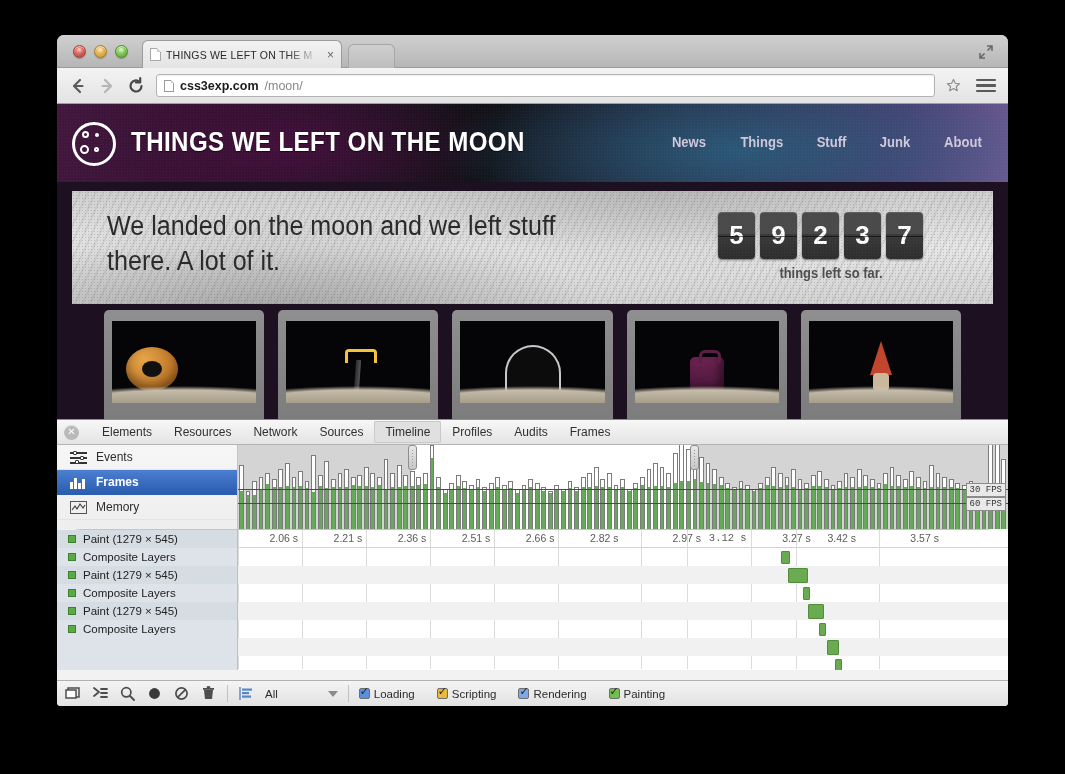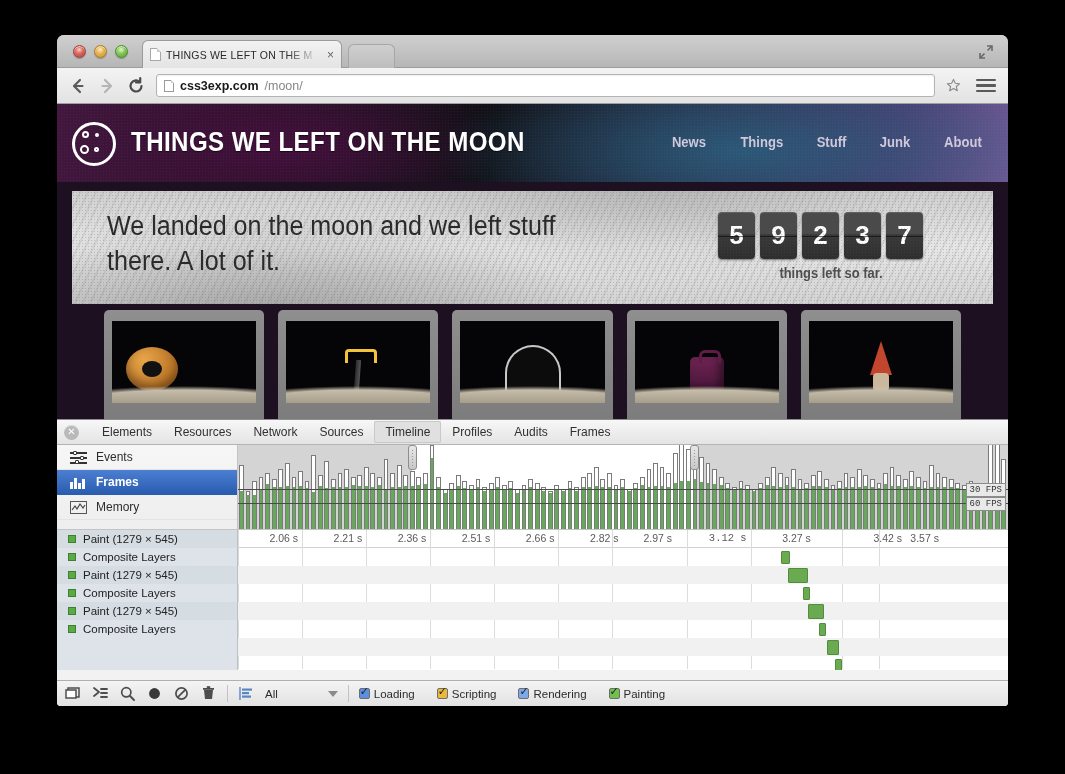--- a/index.html
+++ b/index.html
@@ -175,21 +175,21 @@
               font-family:"Liberation Sans", sans-serif; }
 
   .dt-tabs { height:25px; background:linear-gradient(to bottom,#f7f7f7,#e4e4e4);
              border-bottom:1px solid #b4b4b4; display:flex; align-items:center; padding-left:7px; }
   .dt-close { width:15px;height:15px;border-radius:50%;background:#b9b9b9; color:#fff;
               display:flex;align-items:center;justify-content:center;font-size:10px;line-height:1; margin-right:12px;
               box-shadow: inset 0 1px 0 rgba(255,255,255,.5);}
   .dt-tab { font-size:12px; color:#303030; padding:4px 11px; line-height:14px; border-radius:2px; }
   .dt-tab.active { background:#e0e0e0; box-shadow: inset 0 0 0 1px #c9c9c9; }
 
-  .dt-overview { position:relative; height:85px; background:#fff; border-bottom:1px solid #c4c4c4; display:flex; }
+  .dt-overview { position:relative; height:85px; background:#fff; border-bottom:1px solid #c4c4c4; display:flex;border-radius:24px; }
   .side { width:181px; flex:0 0 181px; background:linear-gradient(to bottom,#f6f6f6,#eeeeee);
           border-right:1px solid #c4c4c4; }
   .side-item { height:25px; display:flex; align-items:center; gap:9px; padding-left:13px; font-size:12px; color:#2d2d2d;
                border-bottom:1px solid #e4e4e4;}
   .side-item.sel { background:linear-gradient(to bottom,#4c7fd1,#2a5cb0); color:#fff; font-weight:bold; border-bottom-color:#2a5cb0;}
   .side-ico { width:17px; height:13px; position:relative; flex:0 0 auto;}
   .ico-events i{ position:absolute; height:2px; background:#333; }
   .ico-events i:nth-child(1){ left:0;  top:1px; width:17px;}
   .ico-events i:nth-child(2){ left:0;  top:6px; width:17px;}
   .ico-events i:nth-child(3){ left:0;  top:11px;width:17px;}
@@ -828,30 +828,30 @@
               </div>
               <div class="wf-tick" style="left: 192.25px; width: 64.0833px;">
                 <span>2.51 s</span>
               </div>
               <div class="wf-tick" style="left: 256.333px; width: 64.0833px;">
                 <span>2.66 s</span>
               </div>
               <div class="wf-tick" style="left: 320.417px; width: 64.0833px;">
                 <span>2.82 s</span>
               </div>
-              <div class="wf-tick" style="left: 374px; width: 64.0833px;">
+              <div class="wf-tick" style="left: 403px; width: 64.0833px;">
                 <span>2.97 s</span>
               </div>
               <div class="wf-tick" style="left: 448.583px; width: 64.0833px; font-family: Liberation Mono, monospace;">
                 <span>3.12 s</span>
               </div>
               <div class="wf-tick" style="left: 512.667px; width: 64.0833px;">
                 <span>3.27 s</span>
               </div>
-              <div class="wf-tick" style="left: 604px; width: 64.0833px;">
+              <div class="wf-tick" style="left: 558px; width: 64.0833px;">
                 <span>3.42 s</span>
               </div>
               <div class="wf-tick" style="left: 640.833px; width: 64.0833px;">
                 <span>3.57 s</span>
               </div>
             </div>
           <div class="wf-rows" id="wf-rows">
               <div class="wf-row">
                 <div class="wfbar" style="left: 543px; width: 9px; height: 13px; top: 3px;"></div>
               </div>

